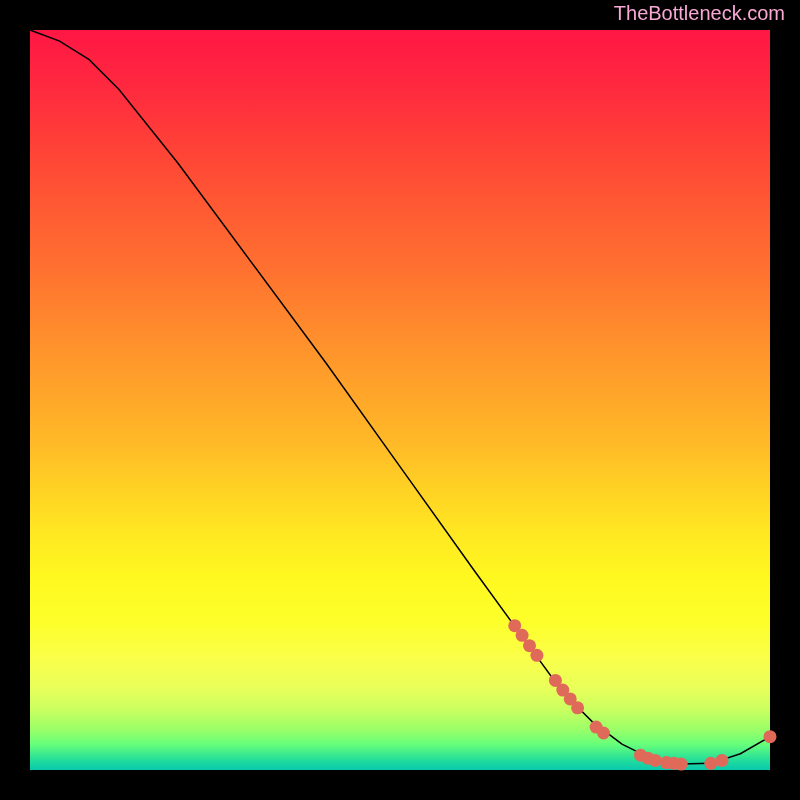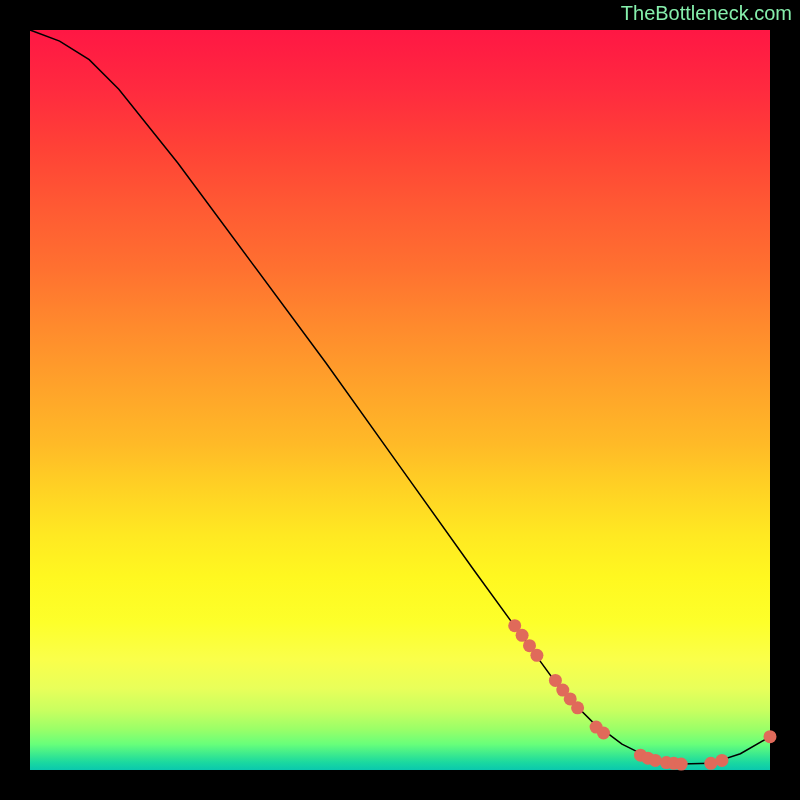--- a/index.html
+++ b/index.html
@@ -13,22 +13,22 @@
   }
   .container {
     position: relative;
     width: 800px;
     height: 800px;
     background: #000;
   }
   .watermark {
     position: absolute;
     top: 2px;
-    right: 8px;
-    color: #86efac;
+    right: 15px;
+    color: #f9a8d4;
     font-size: 20px;
     font-weight: normal;
     z-index: 10;
   }
   .plot-area {
     position: absolute;
     left: 30px;
     top: 30px;
     width: 740px;
     height: 740px;

